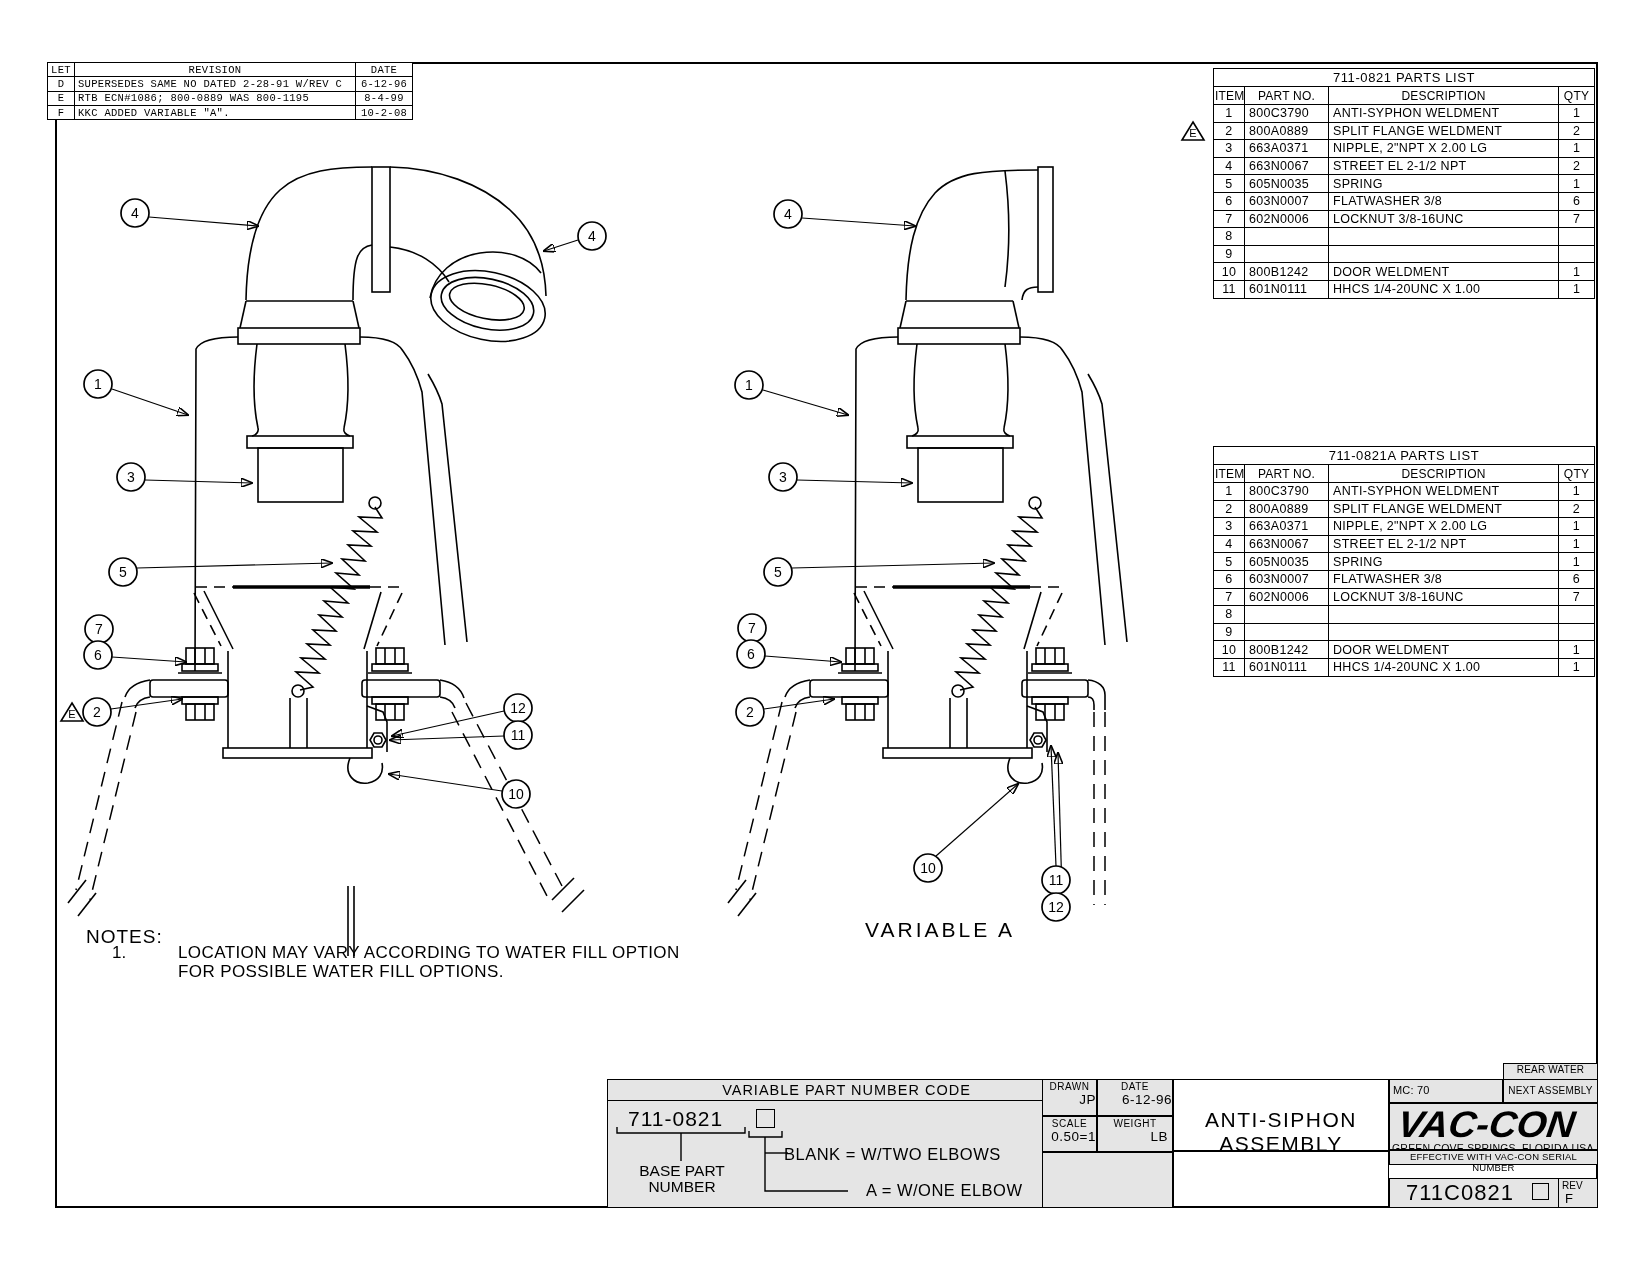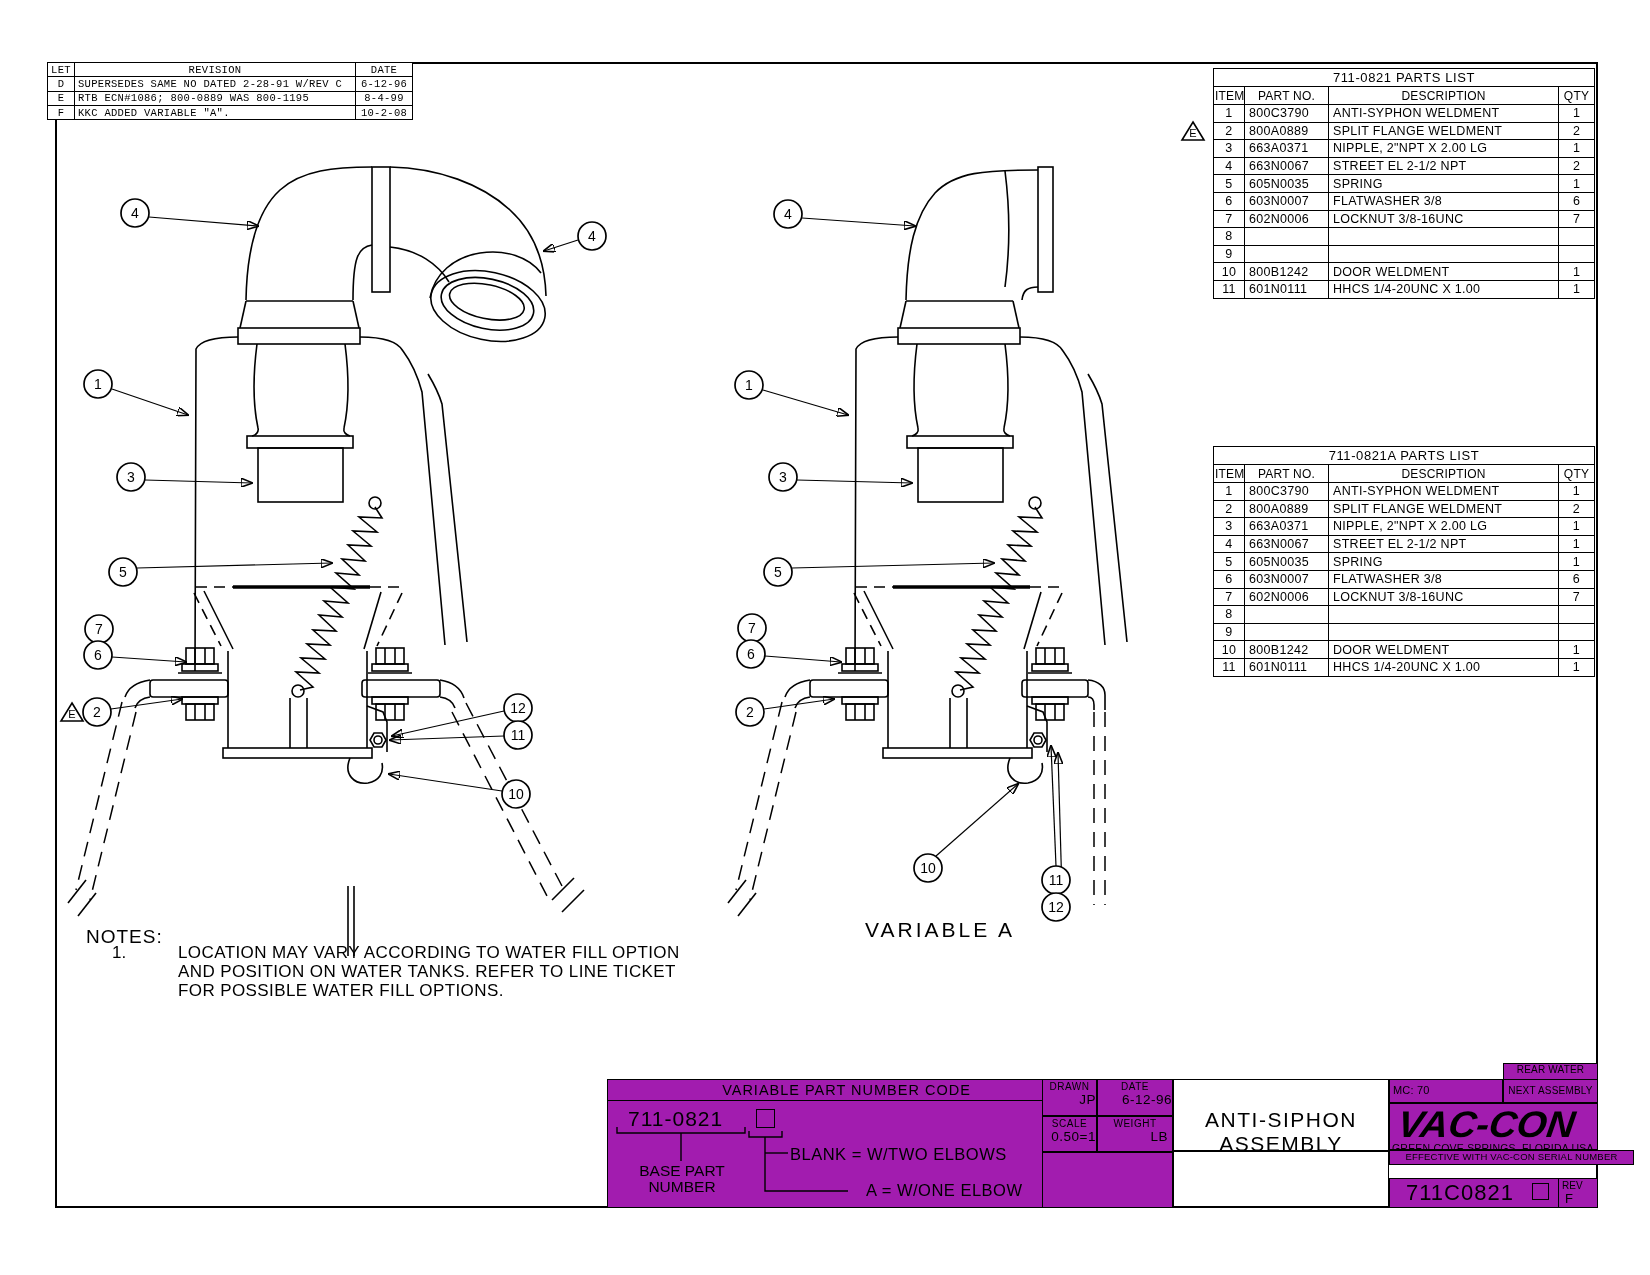--- a/index.html
+++ b/index.html
@@ -37,30 +37,30 @@
   table.plist td.c { text-align:center; padding:0 1px; }
   .plist1 { left:1213px; top:68px; }
   .plist2 { left:1213px; top:446px; }
 
   
   .notes-title { position:absolute; left:86px; top:926px; font-size:19px; letter-spacing:1px; }
   .note-num { position:absolute; left:112px; top:943px; font-size:17px; }
   .note-body { position:absolute; left:146px; top:943px; font-size:17px; line-height:19.2px; letter-spacing:0.4px;margin-left:32px; }
 
   
-  .tb-box { position:absolute; border:1.8px solid #000; background:#a21caf; }
+  .tb-box { position:absolute; border:1.8px solid #000; background:#e5e5e5; }
   .cell-label { display:block; text-align:center; font-size:10px; letter-spacing:0.5px; padding-top:1px; }
   .cell-value { display:block; text-align:right; font-size:13.5px; letter-spacing:0.5px; }
 
   .vpnc-title { position:absolute; left:0; top:0; width:100%; height:21px; border-bottom:1.8px solid #000;
                 text-align:center; font-size:14.5px; letter-spacing:1px; padding-top:2px; }
   .vpnc-base { position:absolute; left:20px; top:27px; font-size:21px; letter-spacing:1px; }
   .vpnc-boxsym { position:absolute; left:148px; top:29px; width:19px; height:19px; border:1.7px solid #000; }
   .vpnc-baselabel { position:absolute; left:12px; top:83px; width:124px; text-align:center; font-size:15.5px; line-height:16px; }
-  .vpnc-blank { position:absolute; left:182px; top:65px; font-size:16.5px; letter-spacing:0.5px; }
+  .vpnc-blank { position:absolute; left:176px; top:65px; font-size:16.5px; letter-spacing:0.5px; }
   .vpnc-a { position:absolute; left:258px; top:101px; font-size:16.5px; letter-spacing:0.5px; }
 
   .anti-title { position:absolute; left:1173px; top:1079px; width:216px; height:73px; border:1.8px solid #000;
                 text-align:center; font-size:21px; letter-spacing:1.5px; padding-top:28px; line-height:24px; }
   .anti-sub { position:absolute; left:1173px; top:1150px; width:216px; height:58px; border:1.8px solid #000; }
 
   .logo { font-style:italic; font-weight:bold; font-size:37px; letter-spacing:0px;
           transform:skewX(-8deg) scaleX(1.04); transform-origin:left center; display:inline-block; }
   .small-cap { font-size:10.5px; letter-spacing:0.2px; }
   .boxsym2 { display:inline-block; width:17px; height:17px; border:1.7px solid #000; vertical-align:baseline; margin-left:14px; }
@@ -501,21 +501,20 @@
           <td>HHCS 1/4-20UNC X 1.00</td>
           <td class="c">1</td>
         </tr>
   </tbody>
     </table>
 
   <div class="notes-title">NOTES:</div>
   <div class="note-num">1.</div>
   <div class="note-body">
     <div>LOCATION MAY VARY ACCORDING TO WATER FILL OPTION</div>
-    <div>AND POSITION ON WATER TANKS. REFER TO LINE TICKET</div>
     <div>FOR POSSIBLE WATER FILL OPTIONS.</div>
   </div>
 
   <div class="tb-box" style="left:563px; top:1079px; width:479px; height:129px;margin-left:44px;">
     <div class="vpnc-title">VARIABLE PART NUMBER CODE</div>
     <div class="vpnc-base">711-0821</div>
     <div class="vpnc-boxsym"></div>
     <div class="vpnc-baselabel">
       <div>BASE PART</div>
       <div>NUMBER</div>
@@ -563,21 +562,21 @@
   <div class="tb-box" style="left:1389px; top:1079px; width:114px; height:24px;">
     <span class="small-cap" style="display:block; padding:4px 0 0 3px; font-size:11px;">MC: 70</span>
   </div>
   <div class="tb-box" style="left:1503px; top:1079px; width:95px; height:24px;">
     <span class="small-cap" style="display:block; text-align:center; padding-top:5px; font-size:10px;">NEXT ASSEMBLY</span>
   </div>
   <div class="tb-box" style="left:1389px; top:1103px; width:209px; height:47px;">
     <span class="logo" style="margin:0 0 0 8px;">VAC-CON</span>
     <span class="small-cap" style="display:block; margin-top:-4px; padding-left:2px; font-size:10.5px;">GREEN COVE SPRINGS, FLORIDA USA</span>
   </div>
-  <div class="tb-box" style="left:1389px; top:1150px; width:245px; height:15px; border-width:1.5px;">
+  <div class="tb-box" style="left:1389px; top:1150px; width:209px; height:15px; border-width:1.5px;">
     <span class="small-cap" style="display:block; text-align:center; font-size:9.5px;">EFFECTIVE WITH VAC-CON SERIAL NUMBER</span>
   </div>
   <div class="tb-box" style="left:1389px; top:1178px; width:209px; height:30px;">
     <span style="font-size:22px; letter-spacing:1px; padding-left:16px; line-height:28px;">711C0821</span>
     <span class="boxsym2"></span>
   </div>
   <div class="tb-box" style="left:1558px; top:1178px; width:40px; height:30px;">
     <span style="display:block; font-size:10px; padding:1px 0 0 3px;">REV</span>
     <span style="display:block; font-size:13px; padding-left:6px;">F</span>
   </div>

